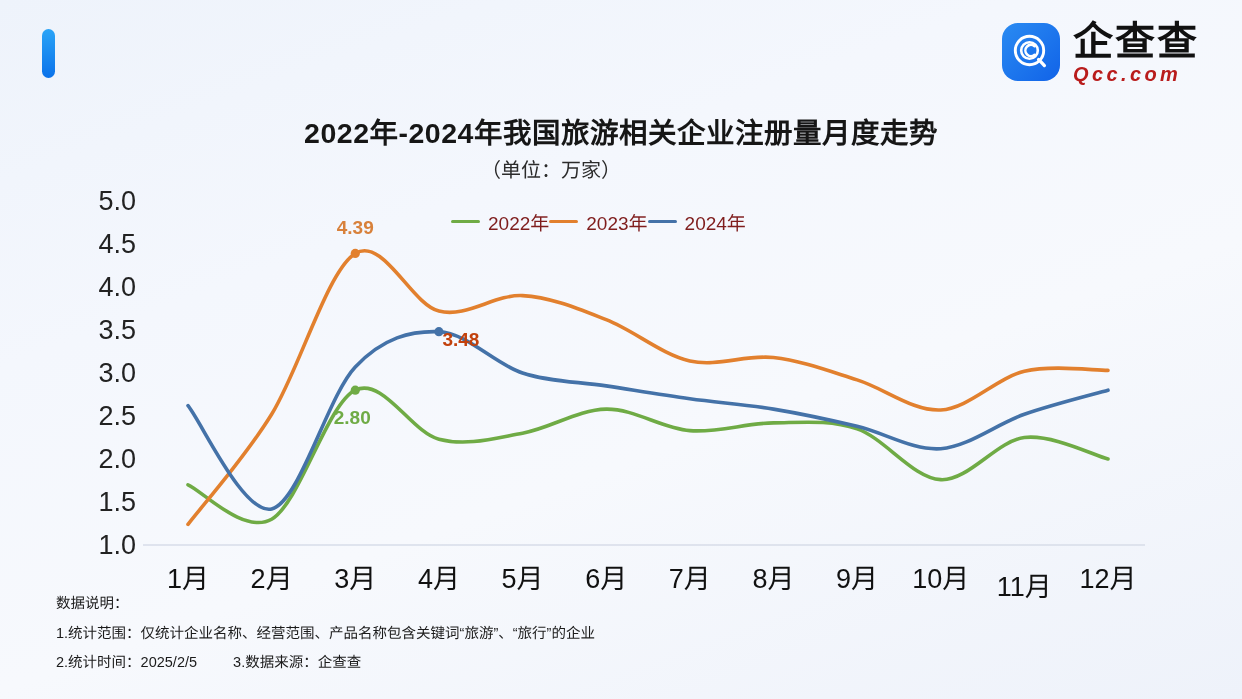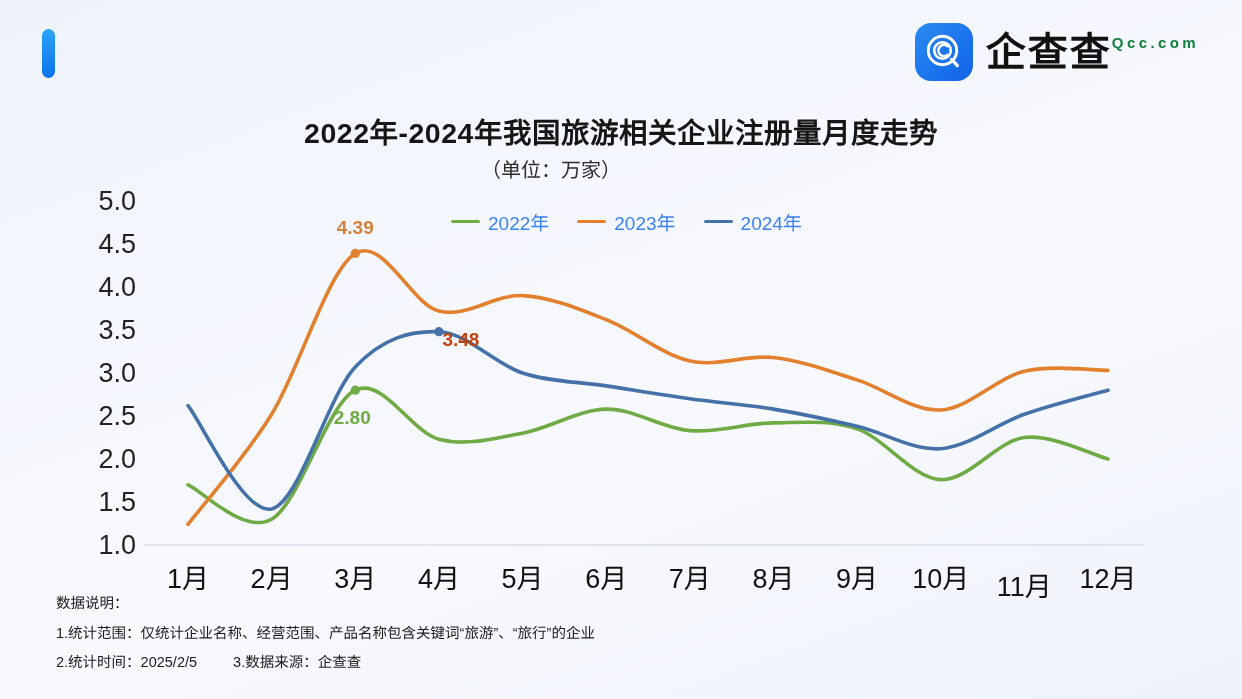--- a/index.html
+++ b/index.html
@@ -59,38 +59,39 @@
     width: 58px; height: 58px;
     border-radius: 16px;
     background: linear-gradient(135deg, #2a8bf2 0%, #1163e8 100%);
     display: flex;
     align-items: center;
     justify-content: center;
     flex: none;
   }
   .logo-text {
     display: flex;
-    flex-direction: row;
+    flex-direction: column;
     justify-content: center;
     line-height: 1;
   }
   .logo-cn {
     font-size: 40px;
     font-weight: bold;
     letter-spacing: 2px;
     color: #111;
     white-space: nowrap;
   }
   .logo-en {
-    font-size: 15px;
+    font-size: 20px;
     font-weight: bold;
     letter-spacing: 3.4px;
-    color: #15803d;
+    color: #b91c1c;
     margin-top: 3px;
     white-space: nowrap;
+    font-style: italic;
   }
 
   
   .chart-title {
     position: absolute;
     left: 0; top: 110px;
     width: 1242px;
     text-align: center;
     font-size: 28.5px;
     font-weight: bold;
@@ -114,23 +115,22 @@
     height: 699px;
     pointer-events: none;
   }
   .plot svg { display: block; }
 
   .legend {
     position: absolute;
     left: 451px; top: 208px;
     display: flex;
     align-items: center;
-    gap: 28px;
     font-size: 19px;
-    color: #3b82f6;
+    color: #7f1d1d;
   }
   .legend-item {
     display: flex;
     align-items: center;
     gap: 8px;
     white-space: nowrap;
   }
   .legend-swatch {
     width: 29px; height: 3.4px;
     border-radius: 2px;

